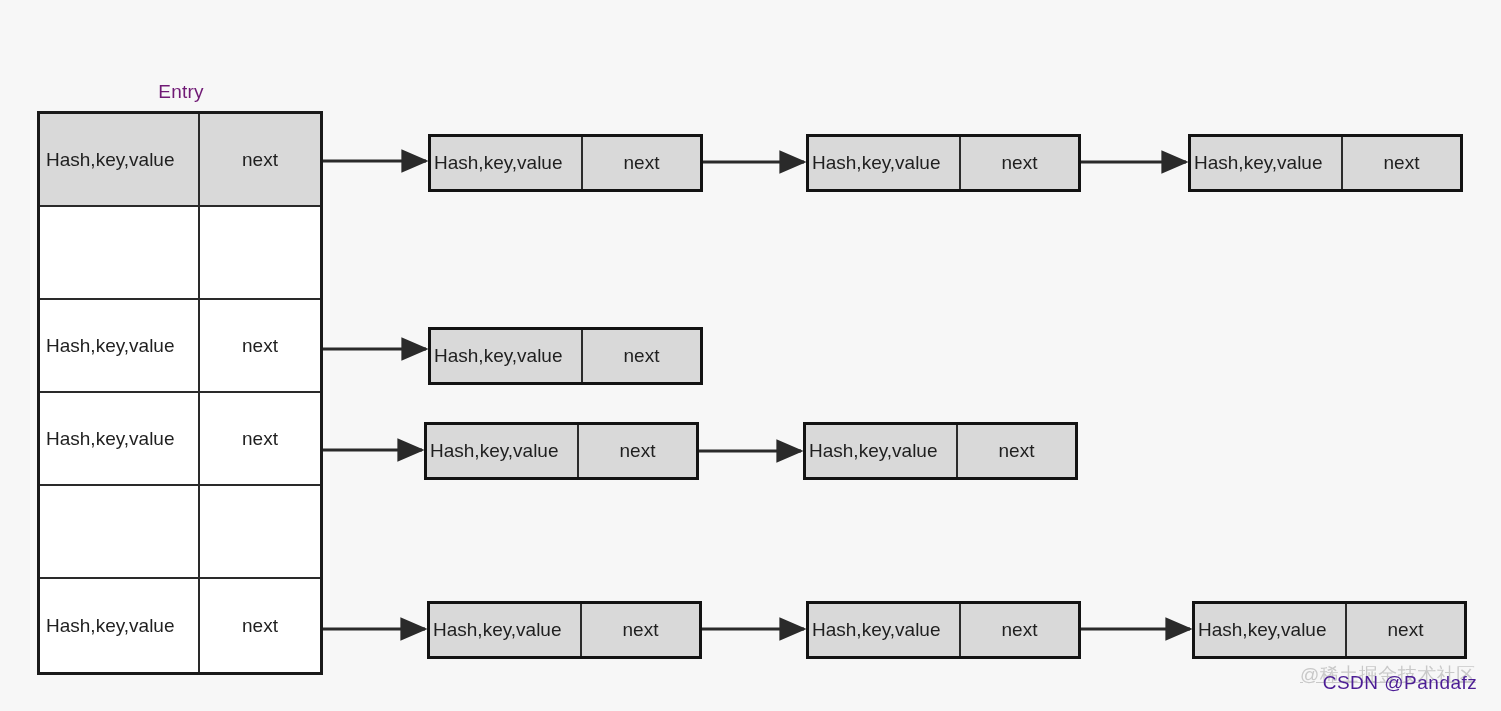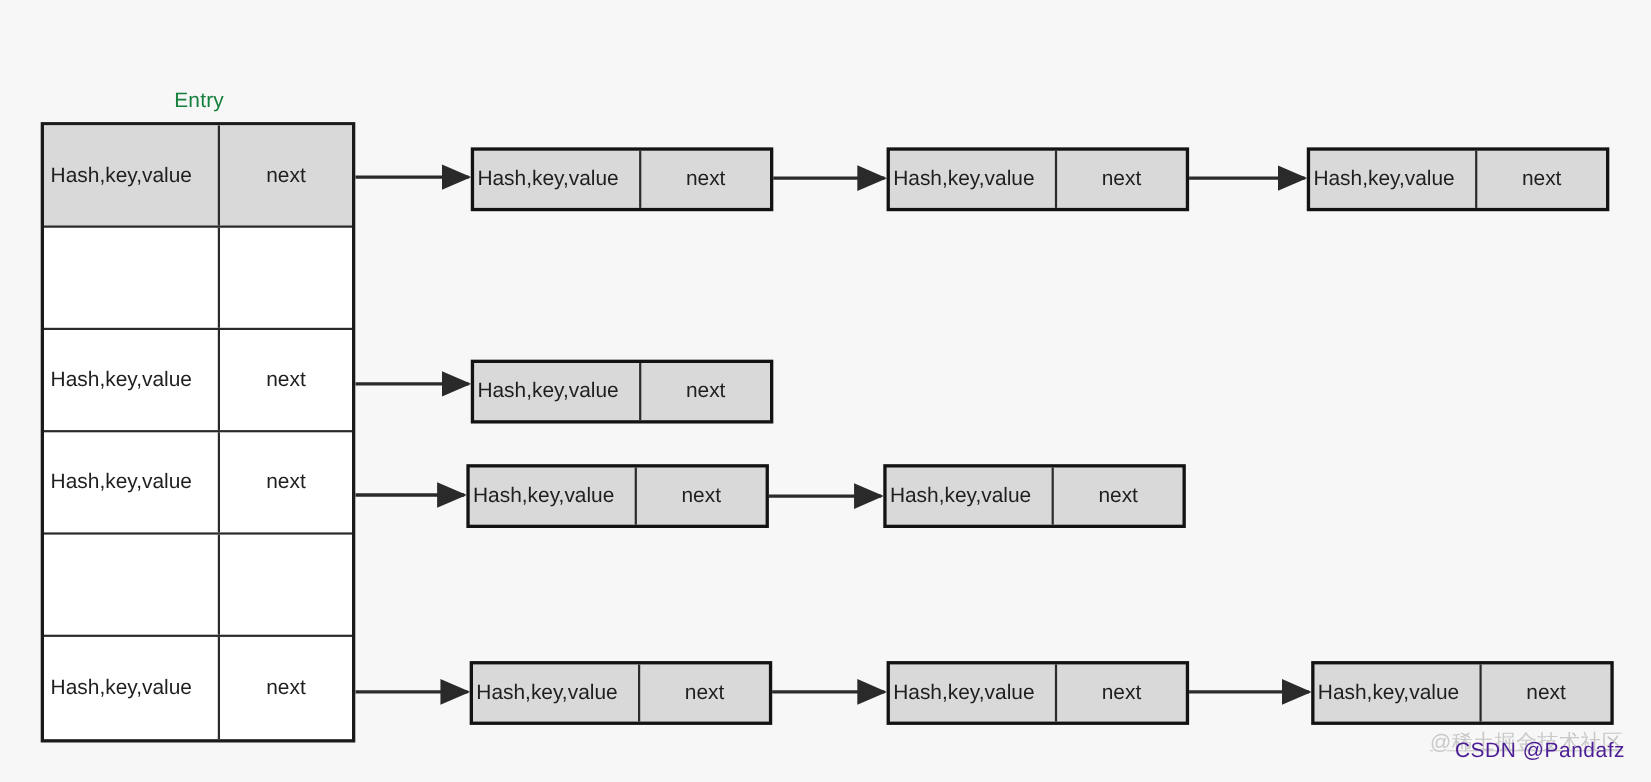--- a/index.html
+++ b/index.html
@@ -24,21 +24,21 @@
   }
 
   
   #entry-table-label {
     position: absolute;
     left: 38px;
     top: 81px;
     width: 286px;
     text-align: center;
     font-size: 19px;
-    color: #15803d;
+    color: #701a75;
     letter-spacing: 0.2px;
   }
 
   #entry-table {
     position: absolute;
     left: 37px;
     top: 111px;
     width: 286px;
     border: 3px solid #1a1a1a;
     box-sizing: border-box;

